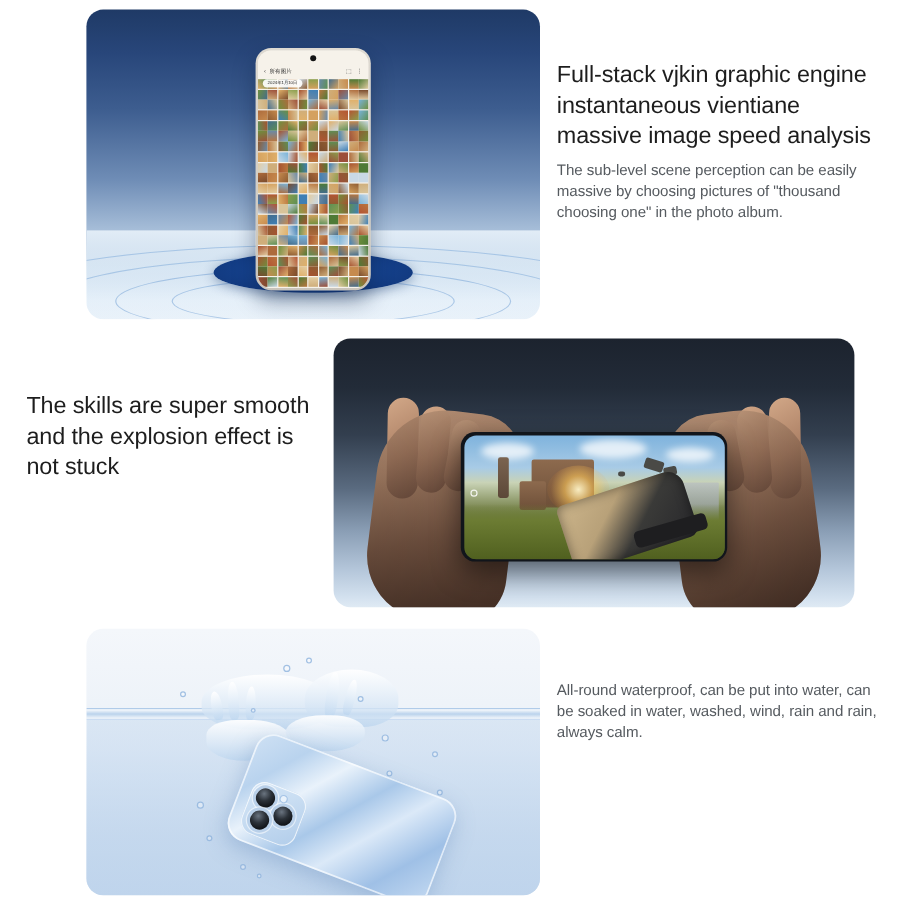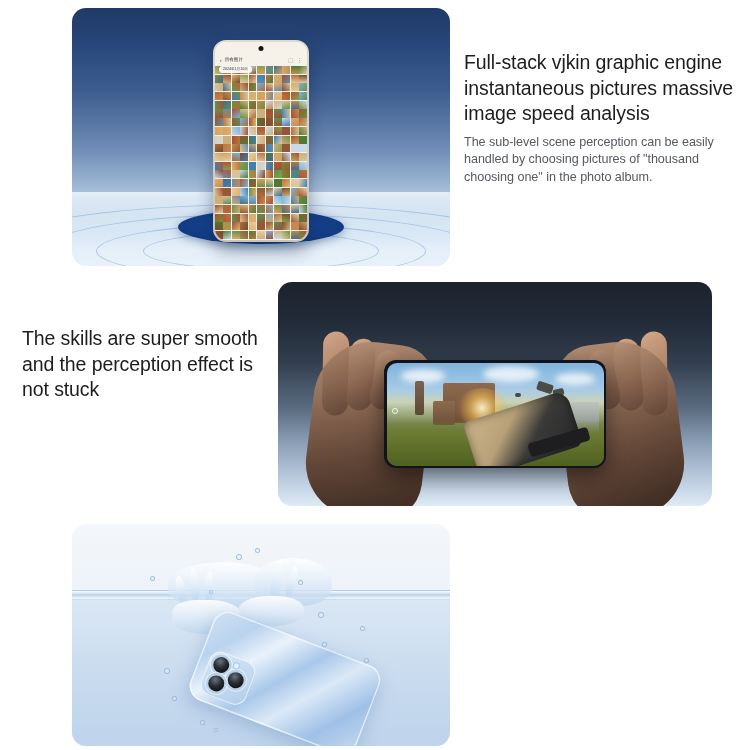--- a/index.html
+++ b/index.html
@@ -497,26 +497,26 @@
             <i style="background: linear-gradient(15deg, rgb(78, 122, 54), rgb(224, 176, 106));"></i>
             <i style="background: linear-gradient(315deg, rgb(179, 84, 50), rgb(142, 92, 51));"></i>
             <i style="background: linear-gradient(300deg, rgb(138, 158, 76), rgb(173, 107, 60));"></i>
             <i style="background: linear-gradient(91deg, rgb(106, 138, 168), rgb(201, 217, 230));"></i>
           </div>
       </div>
     </div>
   </div>
 
   <div class="textblock" style="left:464px; top:50px; width:276px;">
-    <div class="headline">Full-stack vjkin graphic engine instantaneous pictures massive image speed analysis</div>
-    <div class="subtext">The sub-level scene perception can be easily handled by choosing pictures of "thousand choosing one" in the photo album.</div>
+    <div class="headline">Full-stack vjkin graphic engine instantaneous vientiane massive image speed analysis</div>
+    <div class="subtext">The sub-level scene perception can be easily massive by choosing pictures of "thousand choosing one" in the photo album.</div>
   </div>
 
   <div class="textblock" style="left:22px; top:326px; width:252px;">
-    <div class="headline">The skills are super smooth and the perception effect is not stuck</div>
+    <div class="headline">The skills are super smooth and the explosion effect is not stuck</div>
   </div>
 
   <div class="panel" id="panel-gaming">
 
     <div class="hand hand-l">
       <div class="finger" style="width:26px;height:84px;left:6px;top:-6px;transform:rotate(-6deg);"></div>
       <div class="finger" style="width:25px;height:72px;left:32px;top:-2px;transform:rotate(-2deg);"></div>
       <div class="finger" style="width:24px;height:60px;left:57px;top:6px;transform:rotate(4deg);"></div>
       <div class="finger" style="width:24px;height:48px;left:80px;top:18px;transform:rotate(10deg);"></div>
       <div class="hand-shadow"></div>
@@ -583,15 +583,16 @@
       <div class="cam-module">
         <span class="lens l1"></span>
         <span class="lens l2"></span>
         <span class="lens l3"></span>
         <span class="flashdot"></span>
       </div>
     </div>
   </div>
 
   <div class="textblock" style="left:464px; top:560px; width:278px;">
+    <div class="subtext">All-round waterproof, can be put into water, can be soaked in water, washed, wind, rain and rain, always calm.</div>
   </div>
 
 </div>
 
 </body></html>

